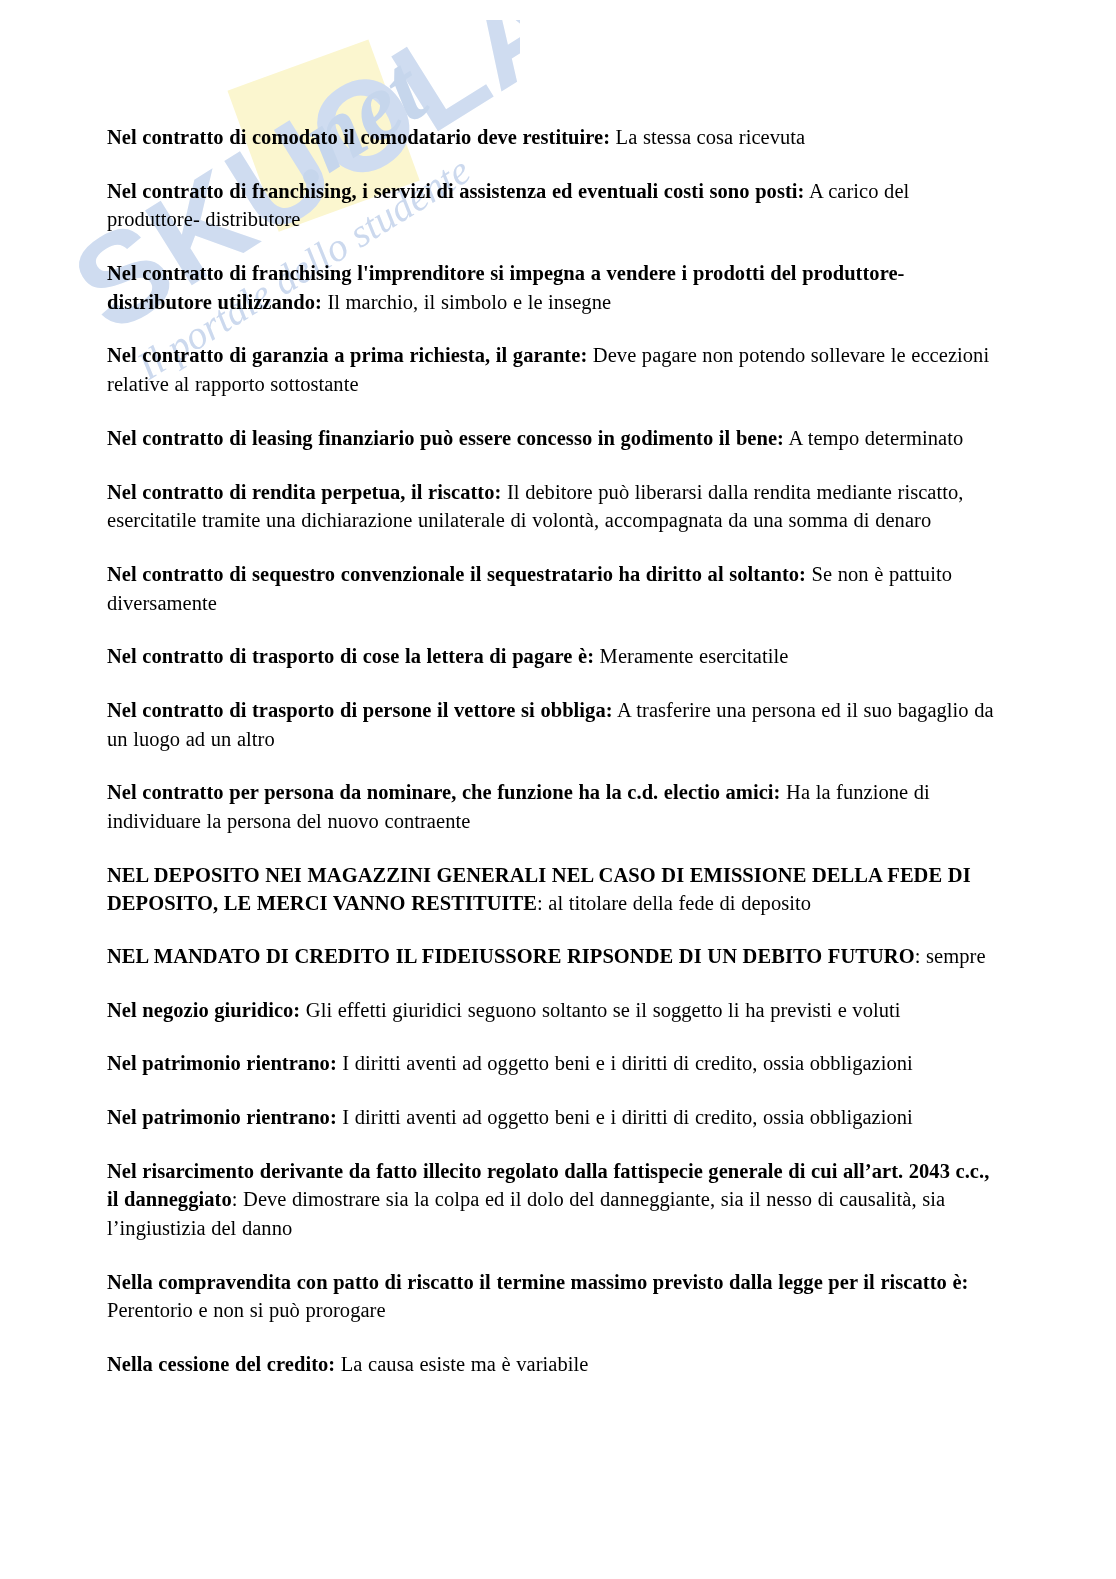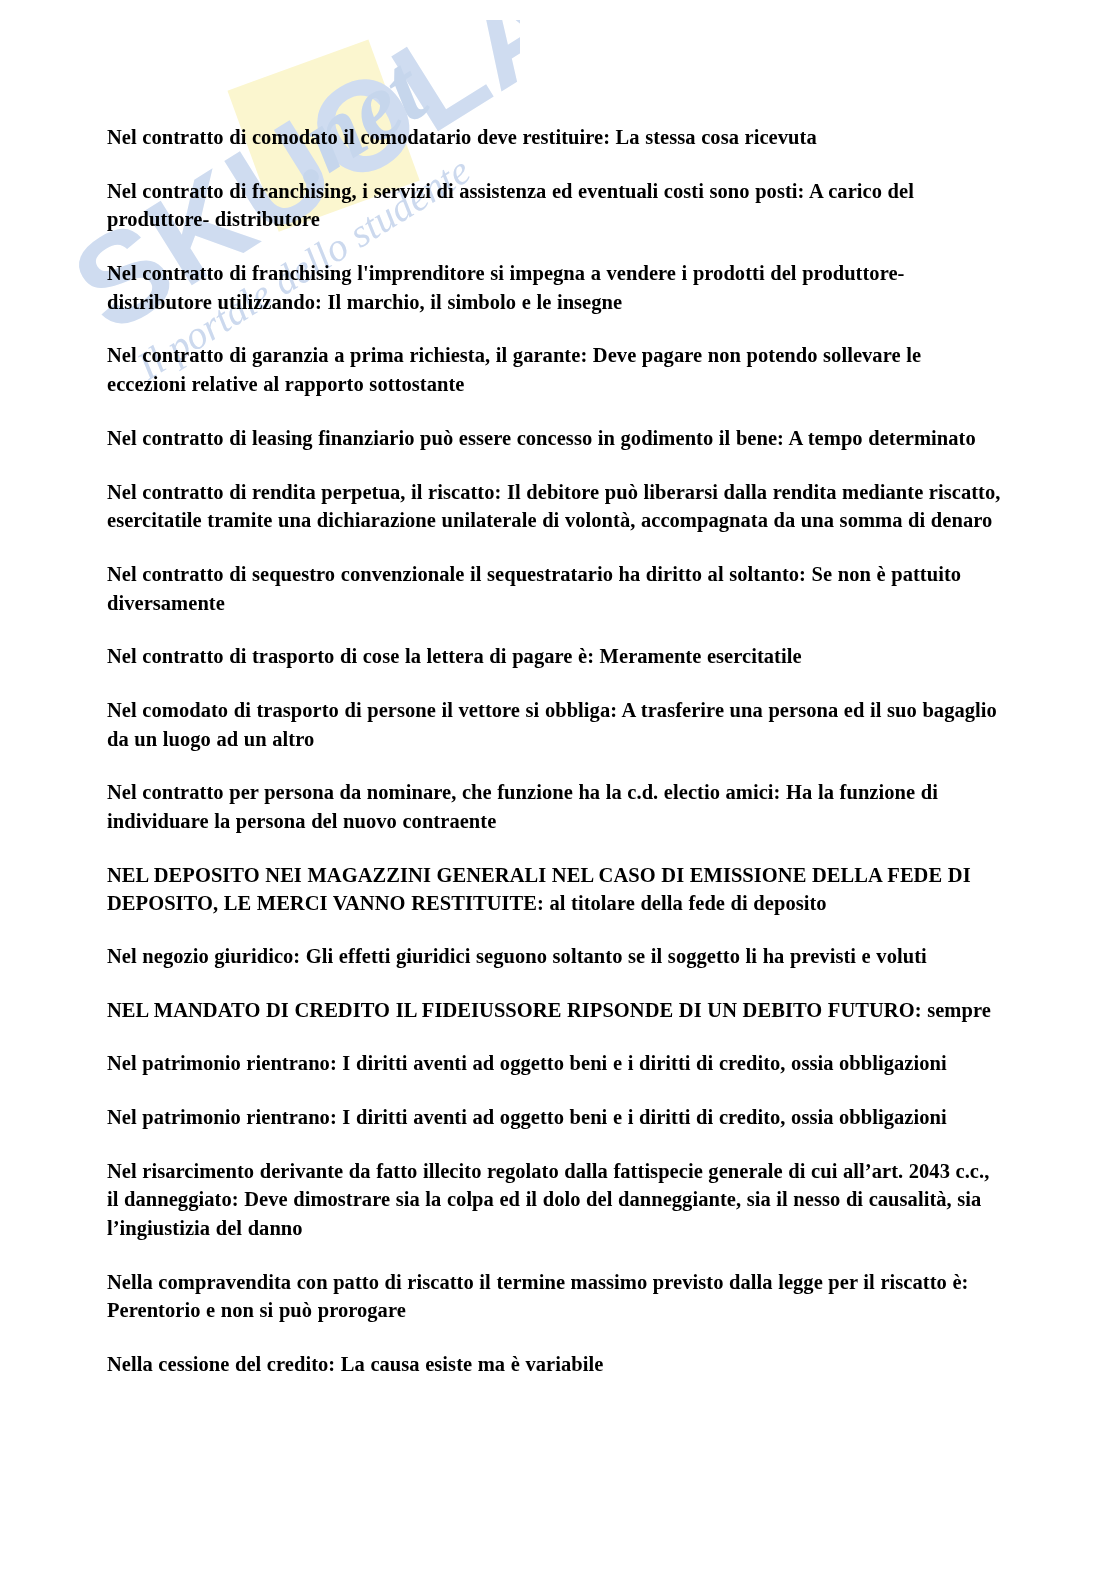--- a/index.html
+++ b/index.html
@@ -46,22 +46,22 @@
     margin: 0 0 25px 0;
     font-size: 20.5px;
     line-height: 1.40;
     text-align: left;
     letter-spacing: 0.05px;
     word-spacing: 0.4px;
   }
   .qa:last-child { margin-bottom: 0; }
 
   .q  { font-weight: bold; text-align: center; }
-  .a  { font-weight: bold; }
-  .bw { font-weight: bold; margin-top: 36px; }
+  .a  { font-weight: normal; }
+  .bw { font-weight: normal; margin-top: 36px; }
 
   
   .qa.caps { line-height: 1.38; }
 </style>
 </head>
 <body>
 
 <div id="page">
 
   <div id="watermark">
@@ -89,25 +89,25 @@
 
   <div id="content">
       <p class="qa"><span class="q">Nel contratto di comodato il comodatario deve restituire:</span><span class="a"> La stessa cosa ricevuta</span></p>
       <p class="qa"><span class="q">Nel contratto di franchising, i servizi di assistenza ed eventuali costi sono posti:</span><span class="a"> A carico del produttore- distributore</span></p>
       <p class="qa"><span class="q">Nel contratto di franchising l'imprenditore si impegna a vendere i prodotti del produttore- distributore utilizzando:</span><span class="a"> Il marchio, il simbolo e le insegne</span></p>
       <p class="qa"><span class="q">Nel contratto di garanzia a prima richiesta, il garante:</span><span class="a"> Deve pagare non potendo </span><span class="a bw">sollevare</span><span class="a"> le eccezioni relative al rapporto sottostante</span></p>
       <p class="qa"><span class="q">Nel contratto di leasing finanziario può essere concesso in godimento il bene:</span><span class="a"> A tempo determinato</span></p>
       <p class="qa"><span class="q">Nel contratto di rendita perpetua, il riscatto:</span><span class="a"> Il debitore può liberarsi dalla rendita mediante riscatto, esercitatile tramite una dichiarazione unilaterale di volontà, accompagnata da una somma di denaro</span></p>
       <p class="qa"><span class="q">Nel contratto di sequestro convenzionale il sequestratario ha diritto al soltanto:</span><span class="a"> Se non è pattuito diversamente</span></p>
       <p class="qa"><span class="q">Nel contratto di trasporto di cose la lettera di pagare è:</span><span class="a"> Meramente </span><span class="a bw">esercitatile</span></p>
-      <p class="qa"><span class="q">Nel comodato di trasporto di persone il vettore si obbliga:</span><span class="a"> A trasferire una persona ed il suo </span><span class="a bw">bagaglio</span><span class="a"> da un luogo ad un altro</span></p>
+      <p class="qa"><span class="q">Nel contratto di trasporto di persone il vettore si obbliga:</span><span class="a"> A trasferire una persona ed il suo </span><span class="a bw">bagaglio</span><span class="a"> da un luogo ad un altro</span></p>
       <p class="qa"><span class="q">Nel contratto per persona da nominare, che funzione ha la c.d. electio amici:</span><span class="a"> Ha la funzione di individuare la persona del nuovo contraente</span></p>
       <p class="qa caps"><span class="q">NEL DEPOSITO NEI MAGAZZINI GENERALI NEL CASO DI EMISSIONE DELLA FEDE DI DEPOSITO, LE MERCI VANNO RESTITUITE</span><span class="a">: al titolare della fede di deposito</span></p>
+      <p class="qa caps"><span class="q">NEL MANDATO DI CREDITO IL FIDEIUSSORE RIPSONDE DI UN DEBITO FUTURO</span><span class="a">: sempre</span></p>
       <p class="qa"><span class="q">Nel negozio giuridico:</span><span class="a"> Gli effetti giuridici seguono soltanto se il soggetto li ha previsti e voluti</span></p>
-      <p class="qa caps"><span class="q">NEL MANDATO DI CREDITO IL FIDEIUSSORE RIPSONDE DI UN DEBITO FUTURO</span><span class="a">: sempre</span></p>
       <p class="qa"><span class="q">Nel patrimonio rientrano:</span><span class="a"> I diritti aventi ad oggetto beni e i diritti di credito, ossia obbligazioni</span></p>
       <p class="qa"><span class="q">Nel patrimonio rientrano:</span><span class="a"> I diritti aventi ad oggetto beni e i diritti di credito, ossia obbligazioni</span></p>
       <p class="qa"><span class="q">Nel risarcimento derivante da fatto illecito regolato dalla fattispecie generale di cui all’art. 2043 c.c., il danneggiato</span><span class="a">: Deve dimostrare sia la colpa ed il dolo del danneggiante, sia il nesso di causalità, sia l’ingiustizia del </span><span class="a bw">danno</span></p>
       <p class="qa"><span class="q">Nella compravendita con patto di riscatto il termine massimo previsto dalla legge per il riscatto è:</span><span class="a"> Perentorio e non si può </span><span class="a bw">prorogare</span></p>
       <p class="qa"><span class="q">Nella cessione del credito:</span><span class="a"> La causa esiste ma è variabile</span></p>
     </div>
 
 </div>
 
 </body></html>

